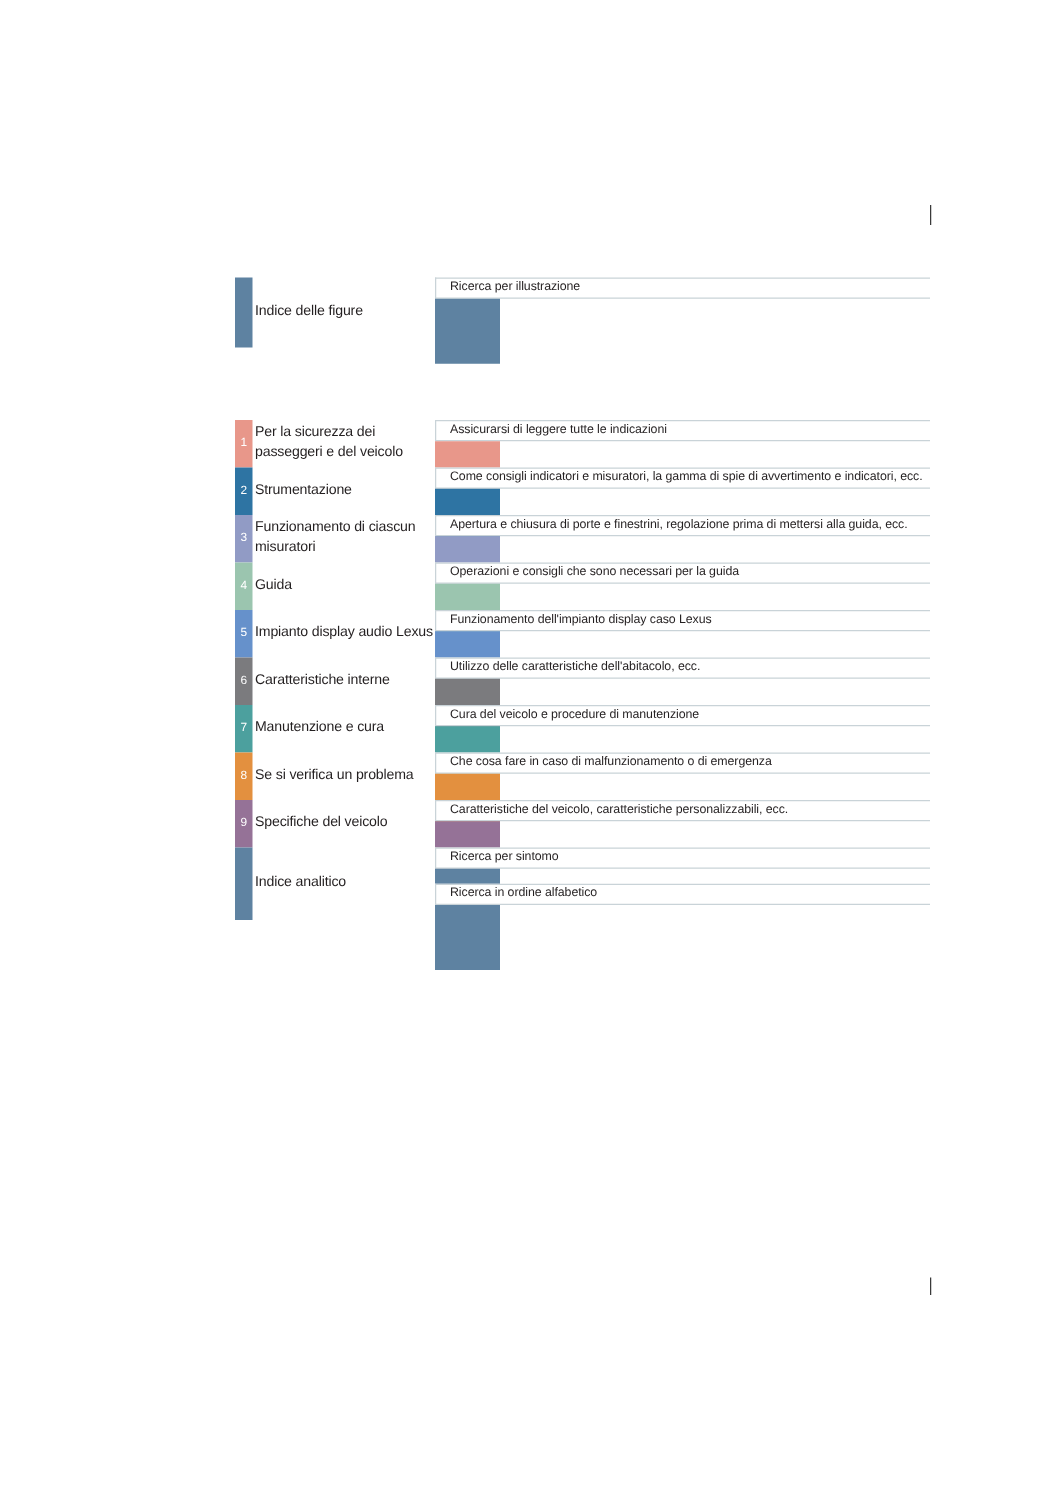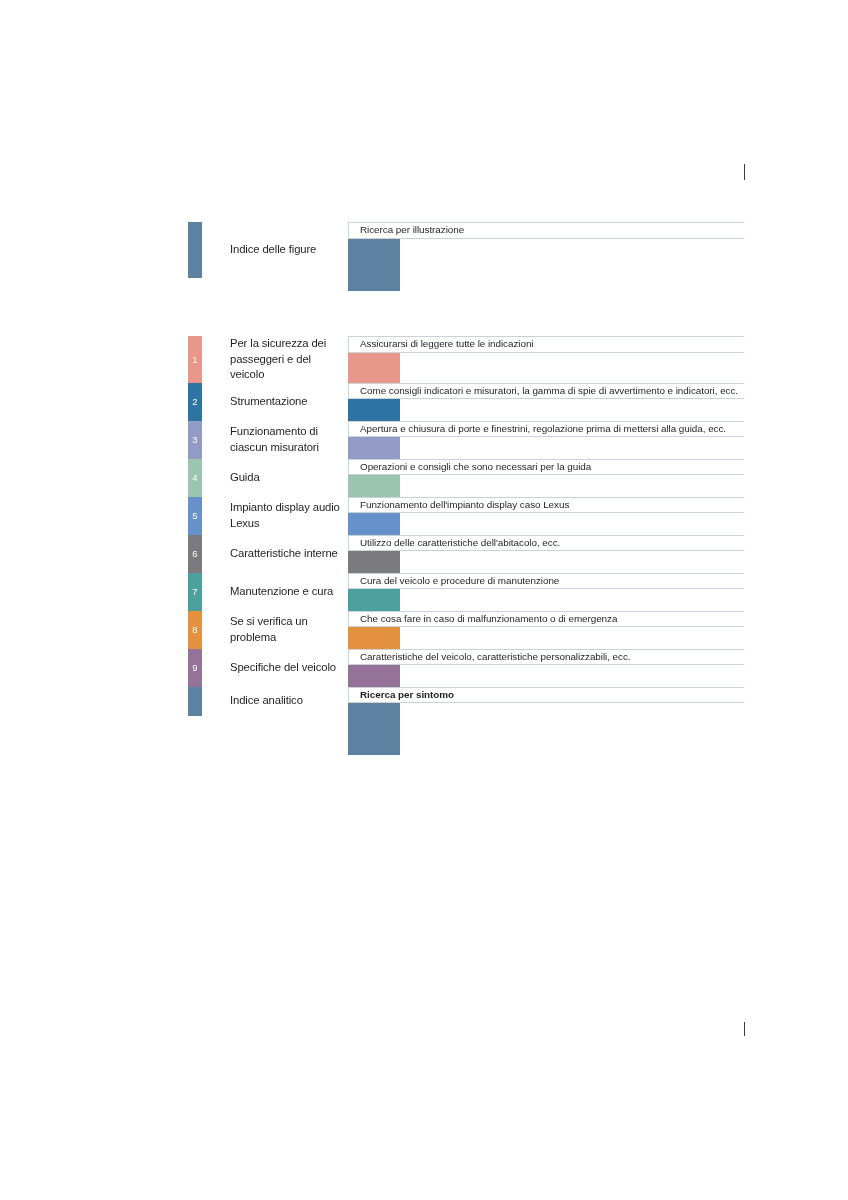--- a/index.html
+++ b/index.html
@@ -57,21 +57,21 @@
     font-size: 9.5px;
     line-height: 1;
     font-family: "Liberation Sans", sans-serif;
     letter-spacing: 0;
   }
 
   
   .label-col {
     flex: 0 0 146px;
     width: 146px;
-    padding-left: 28px;
+    padding-left: 2px;
     box-sizing: border-box;
     display: flex;
     align-items: center;
   }
   .label-col .label-text {
     font-size: 11.3px;
     line-height: 15.6px;
     color: #231f20;
     letter-spacing: -0.12px;
   }
@@ -103,21 +103,21 @@
     font-size: 9.9px;
     line-height: 14.5px;
     color: #231f20;
     letter-spacing: -0.05px;
   }
   .chip {
     flex: 0 0 52px;
     width: 52px;
   }
   .h-mid   { height: 38px; }
-  .h-short { height: 29px; font-weight: bold; }
+  .h-short { height: 29px; }
 
   
   .block-figures .row { height: 56px; }
   .block-figures .tab { height: 56px; }
 
   
   .section > .tab { align-self: stretch; }
 </style>
 </head>
 <body>
@@ -300,16 +300,22 @@
     <div class="label-col">
       <span class="label-text">Indice analitico</span>
     </div>
     <div class="rows-col">
       <div class="row h-short">
         <div class="desc">
           <span class="desc-text">Ricerca per sintomo</span>
         </div>
         <div class="chip" style="background-color: rgb(94, 130, 161);"></div>
       </div>
+      <div class="row h-short">
+        <div class="desc">
+          <span class="desc-text">Ricerca in ordine alfabetico</span>
+        </div>
+        <div class="chip" style="background-color: rgb(94, 130, 161);"></div>
+      </div>
     </div>
   </div>
 
 </div>
 
 </body></html>

